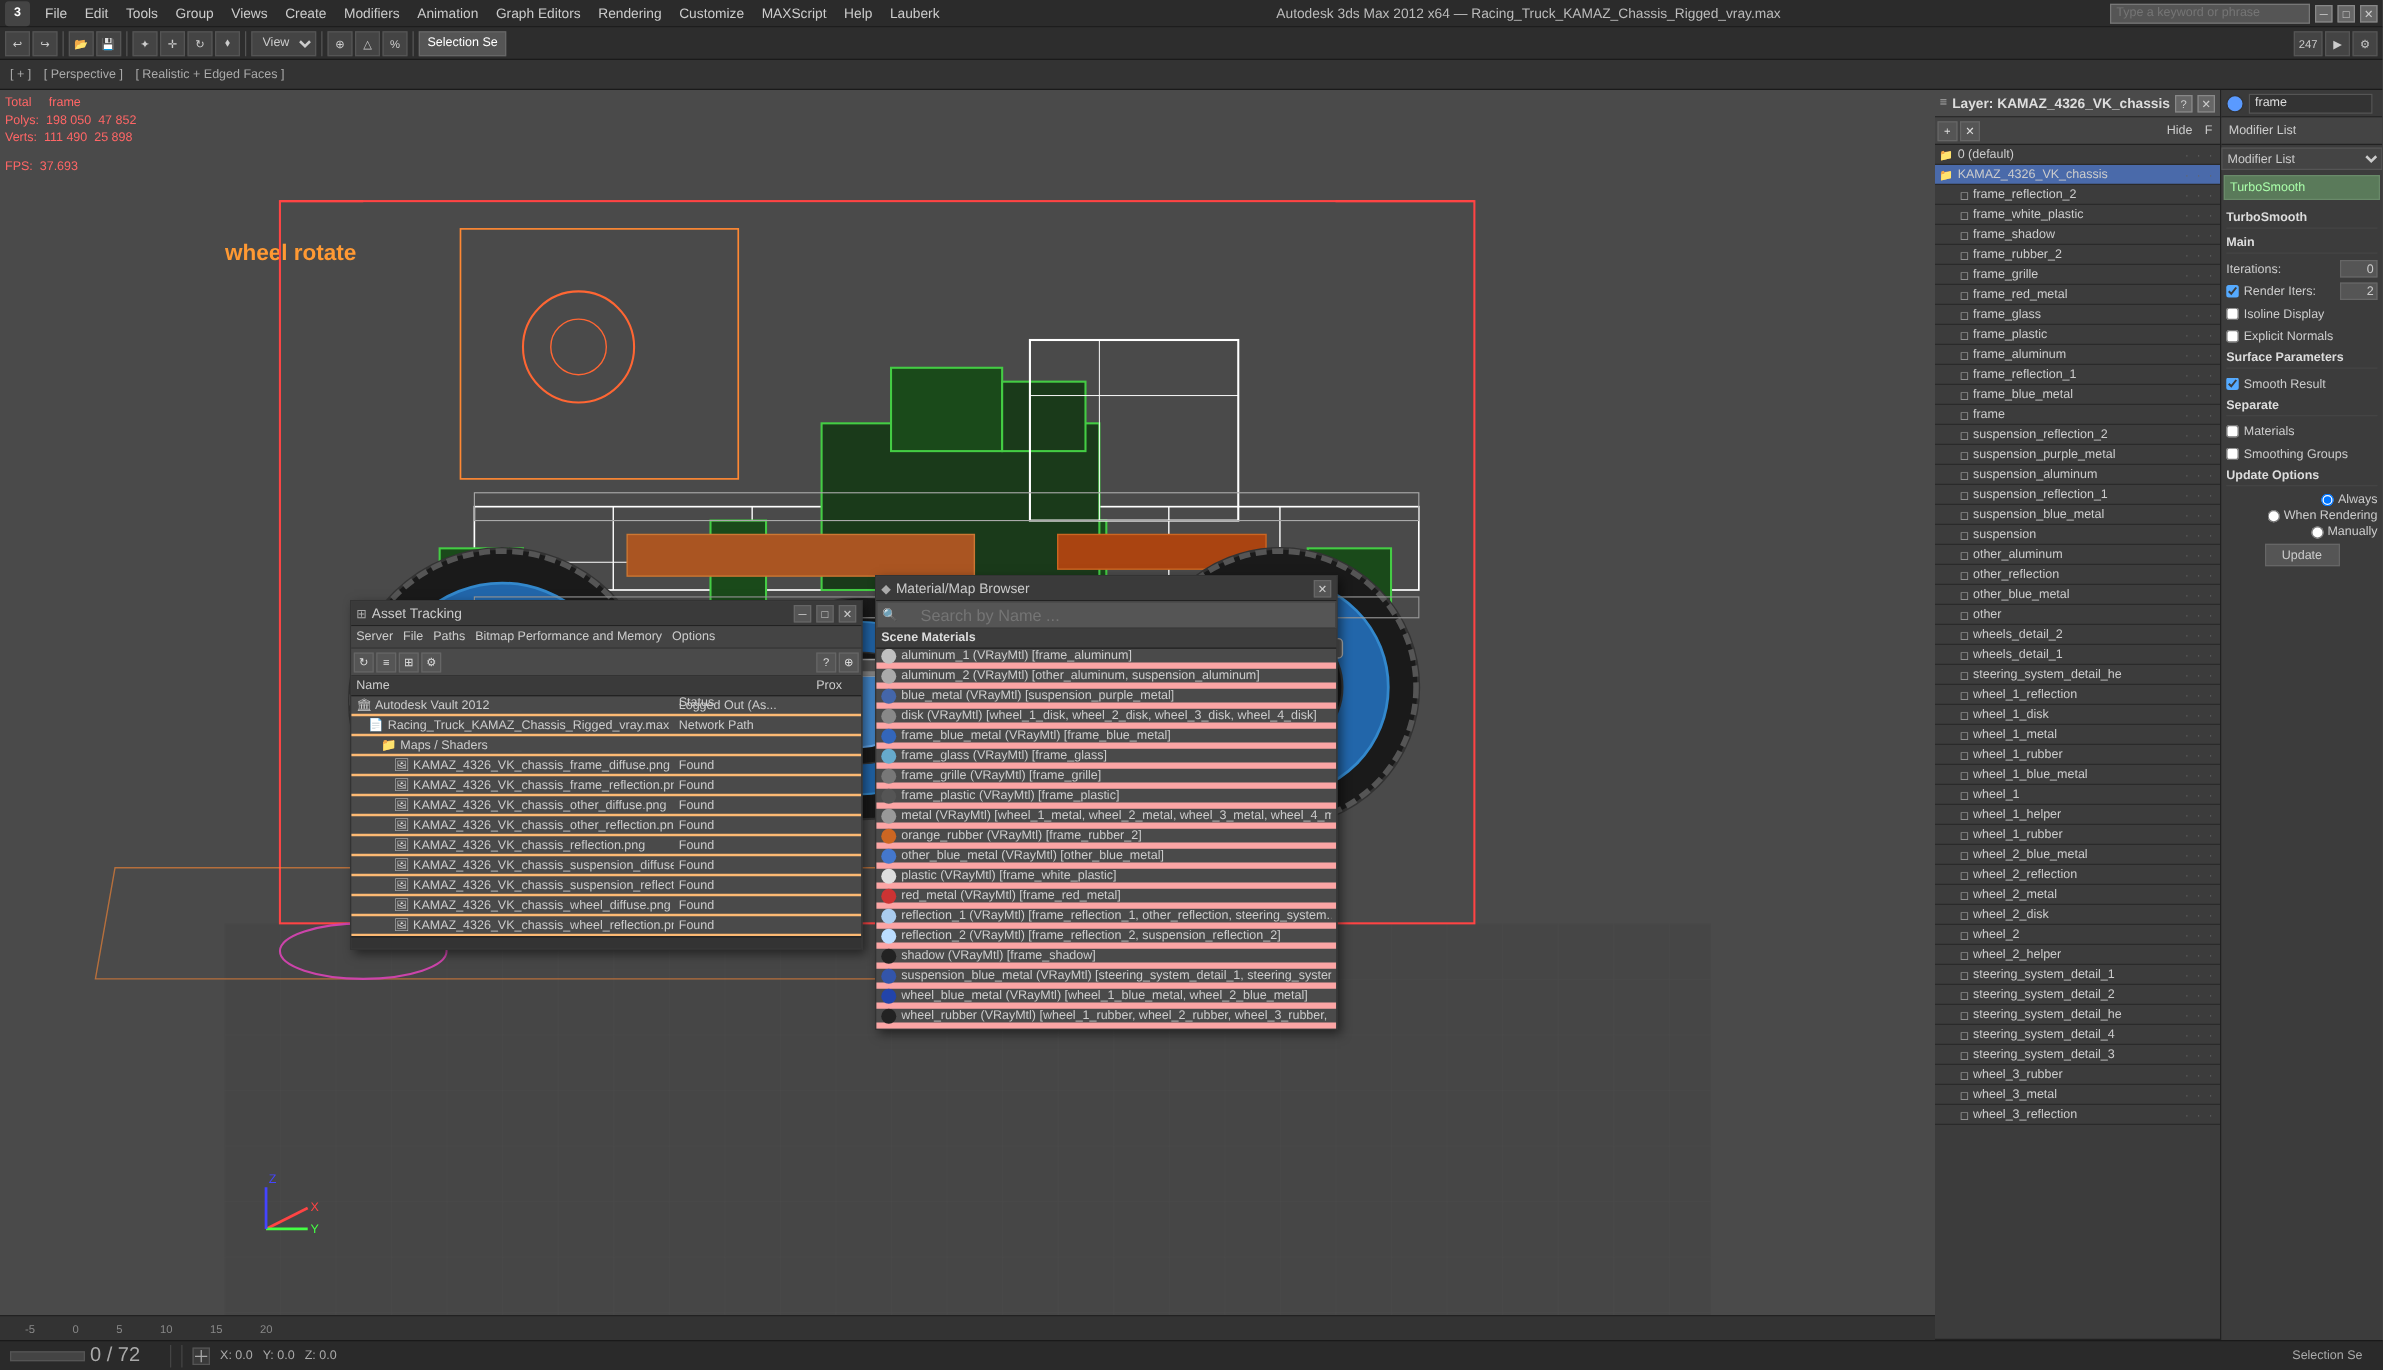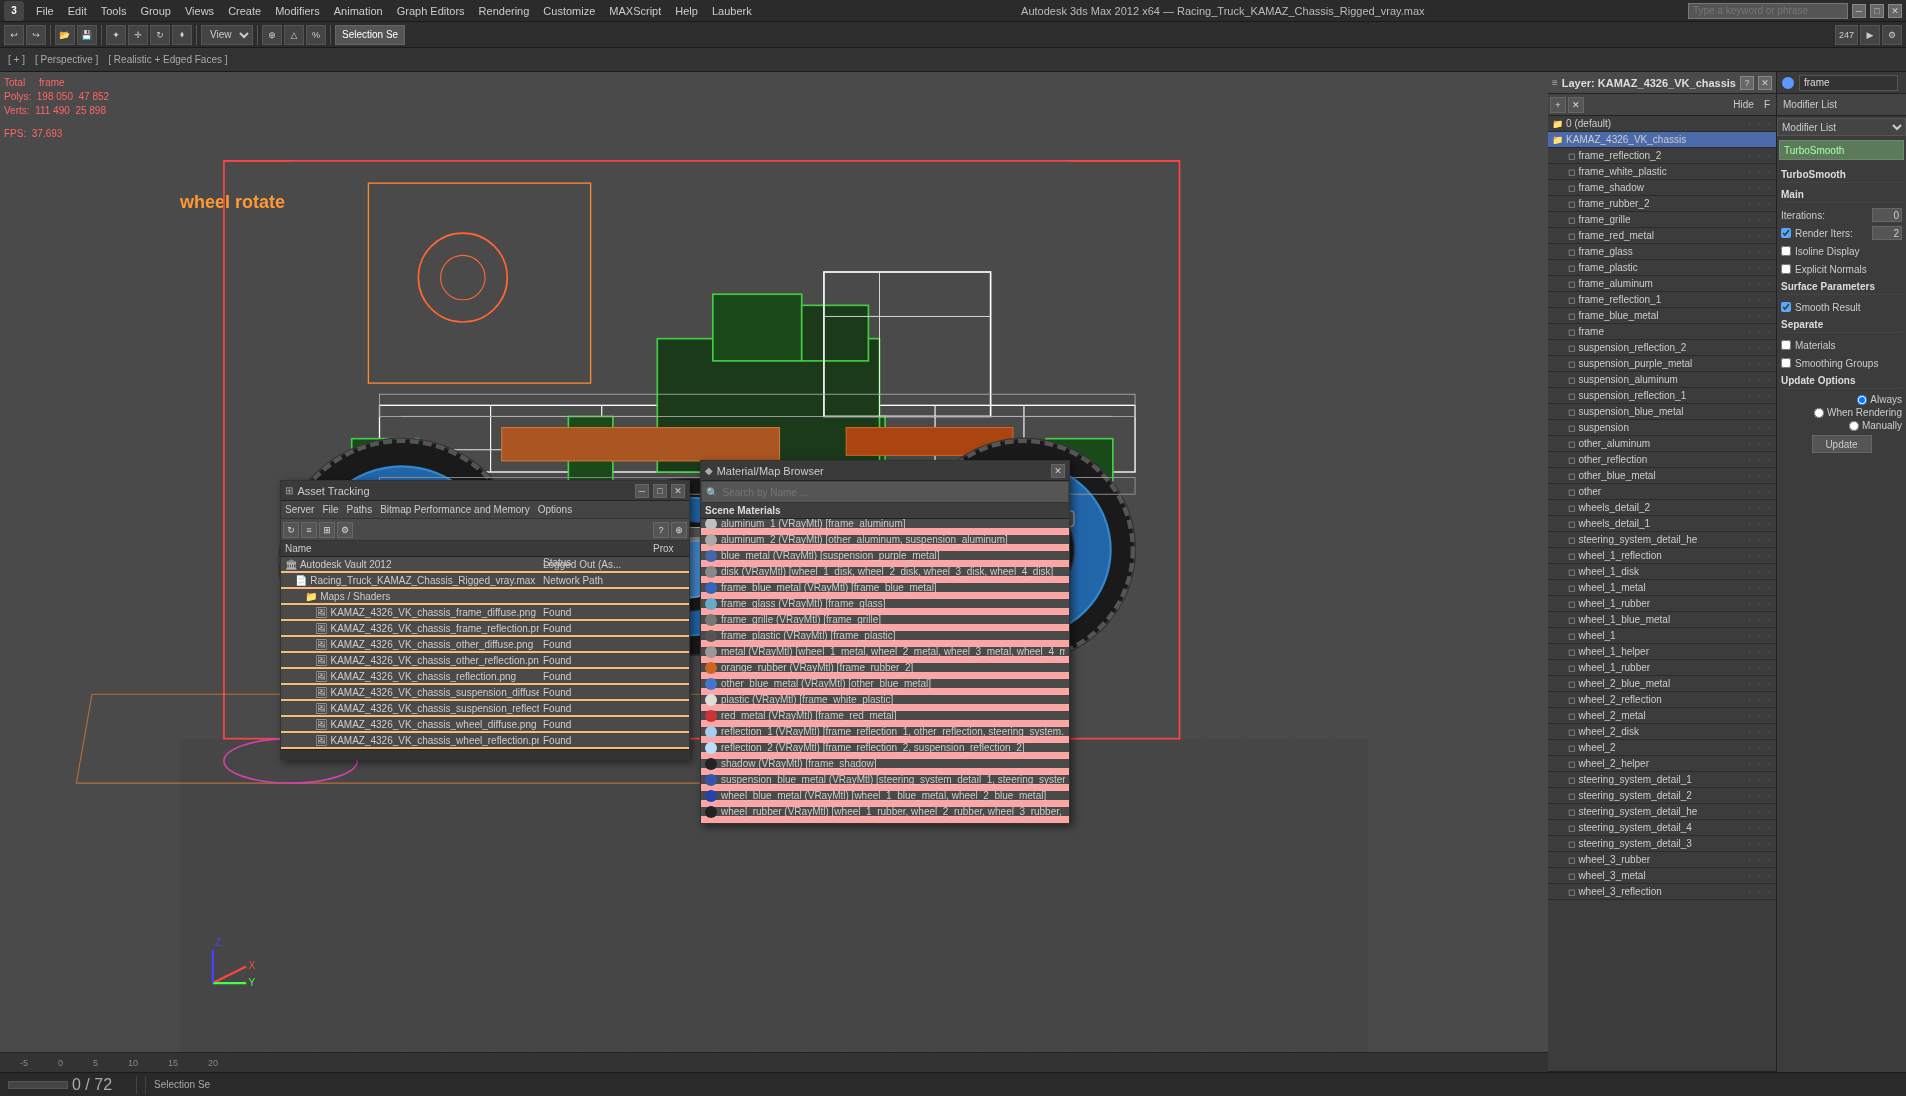--- a/index.html
+++ b/index.html
@@ -390,38 +390,39 @@
       padding: 0 4px;
       gap: 4px;
       border-bottom: 1px solid #333;
     }
     .mat-search-icon { color: #aaa; font-size: 10px; }
     .mat-search-input {
       flex: 1;
       background: transparent;
       border: none;
       color: #ccc;
-      font-size: 10px;
+      font-size: 13px;
       outline: none;
+      margin-left: 14px;
     }
     .mat-section-header {
       height: 16px;
       background: #3d3d3d;
       display: flex;
       align-items: center;
       padding: 0 4px;
       border-bottom: 1px solid #222;
     }
     .mat-section-label { color: #ddd; font-size: 10px; font-weight: bold; }
     .mat-list { max-height: 340px; overflow-y: auto; }
     .mat-item {
       display: flex;
       height: 16px;
       align-items: center;
-      border-bottom: 7px solid #fca5a5;
+      border-bottom: 5px solid #fca5a5;
       padding: 0 4px;
       cursor: pointer;
     }
     .mat-ball {
       width: 12px; height: 12px;
       border-radius: 50%;
       margin-right: 4px;
       flex-shrink: 0;
     }
     .mat-name { color: #ccc; font-size: 10px; white-space: nowrap; overflow: hidden; }
@@ -1239,16 +1240,27 @@
     </div>
 </div>
 
 <div id="bottom-status">
   <div style="display:flex;align-items:center;gap:4px;border-right:1px solid #444;padding-right:8px;">
     <div style="width:60px;height:8px;background:#444;border:1px solid #555;position:relative;">
       <div style="width:0%;height:100%;background:#5a8aee;"></div>
     </div>
     <span class="status-seg">0 / 72</span>
   </div>
+  <div style="flex:1;display:flex;align-items:center;gap:8px;">
+    <div style="width:14px;height:14px;background:#3a3a3a;border:1px solid #555;display:flex;align-items:center;justify-content:center;">
+      <svg width="10" height="10">
+        <line x1="5" y1="0" x2="5" y2="10" stroke="#aaa" stroke-width="1"></line>
+        <line x1="0" y1="5" x2="10" y2="5" stroke="#aaa" stroke-width="1"></line>
+      </svg>
+    </div>
+    <span style="color:#aaa;font-size:10px;">X: 0.0</span>
+    <span style="color:#aaa;font-size:10px;">Y: 0.0</span>
+    <span style="color:#aaa;font-size:10px;">Z: 0.0</span>
+  </div>
   <div style="display:flex;align-items:center;">
     <span style="color:#aaa;font-size:10px;padding-right:8px;">Selection Se</span>
   </div>
 </div>
 
 </body></html>

